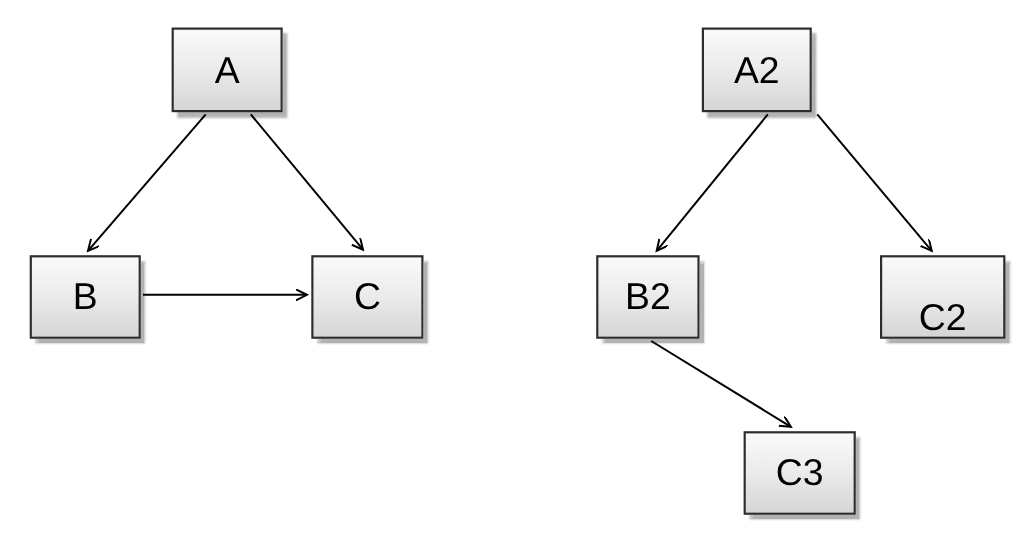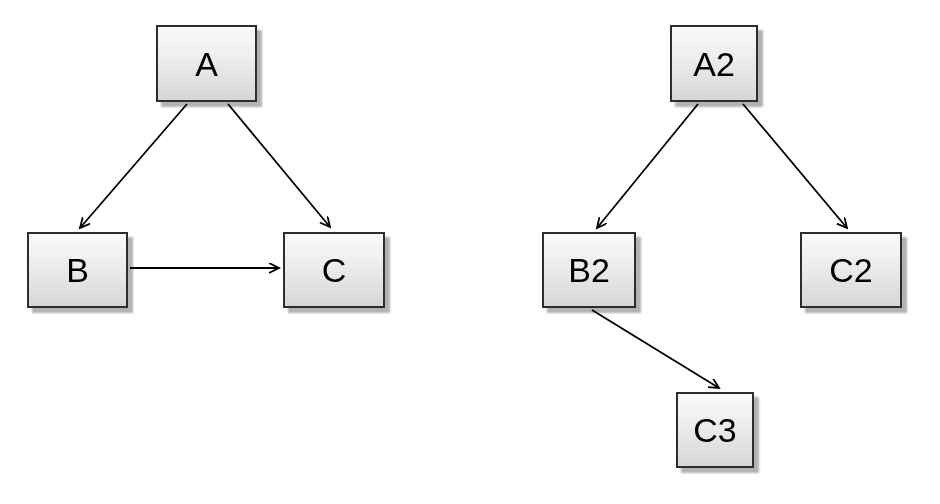--- a/index.html
+++ b/index.html
@@ -59,30 +59,30 @@
           <span class="node-label">A</span>
         </div>
         <div class="node" style="left: 27px; top: 232px; width: 101px; height: 76px;">
           <span class="node-label">B</span>
         </div>
         <div class="node" style="left: 283px; top: 232px; width: 102px; height: 76px;">
           <span class="node-label">C</span>
         </div>
       </div>
       <div>
-        <div class="node" style="left: 670px; top: 25px; width: 88px; height: 77px;">
+        <div class="node" style="left: 638px; top: 25px; width: 100px; height: 77px;">
           <span class="node-label">A2</span>
         </div>
         <div class="node" style="left: 542px; top: 232px; width: 94px; height: 76px;">
           <span class="node-label">B2</span>
         </div>
-        <div class="node" style="left: 800px; top: 232px; width: 102px; height: 76px;">
+        <div class="node" style="left: 800px; top: 232px; width: 114px; height: 76px; align-items: flex-end;">
           <span class="node-label">C2</span>
         </div>
-        <div class="node" style="left: 676px; top: 392px; width: 78px; height: 76px; justify-content: center;">
+        <div class="node" style="left: 676px; top: 392px; width: 102px; height: 76px; justify-content: center;">
           <span class="node-label">C3</span>
         </div>
       </div>
     </div>
   <svg id="edge-layer" width="940" height="504" viewBox="0 0 940 504" xmlns="http://www.w3.org/2000/svg">
     <defs>
       <marker id="arrow-open" markerUnits="userSpaceOnUse" markerWidth="16" markerHeight="16" refX="10" refY="5" orient="auto">
         <path d="M0,0 L10,5 L0,10" fill="none" stroke="#000000" stroke-width="1.8"></path>
       </marker>
     </defs>

